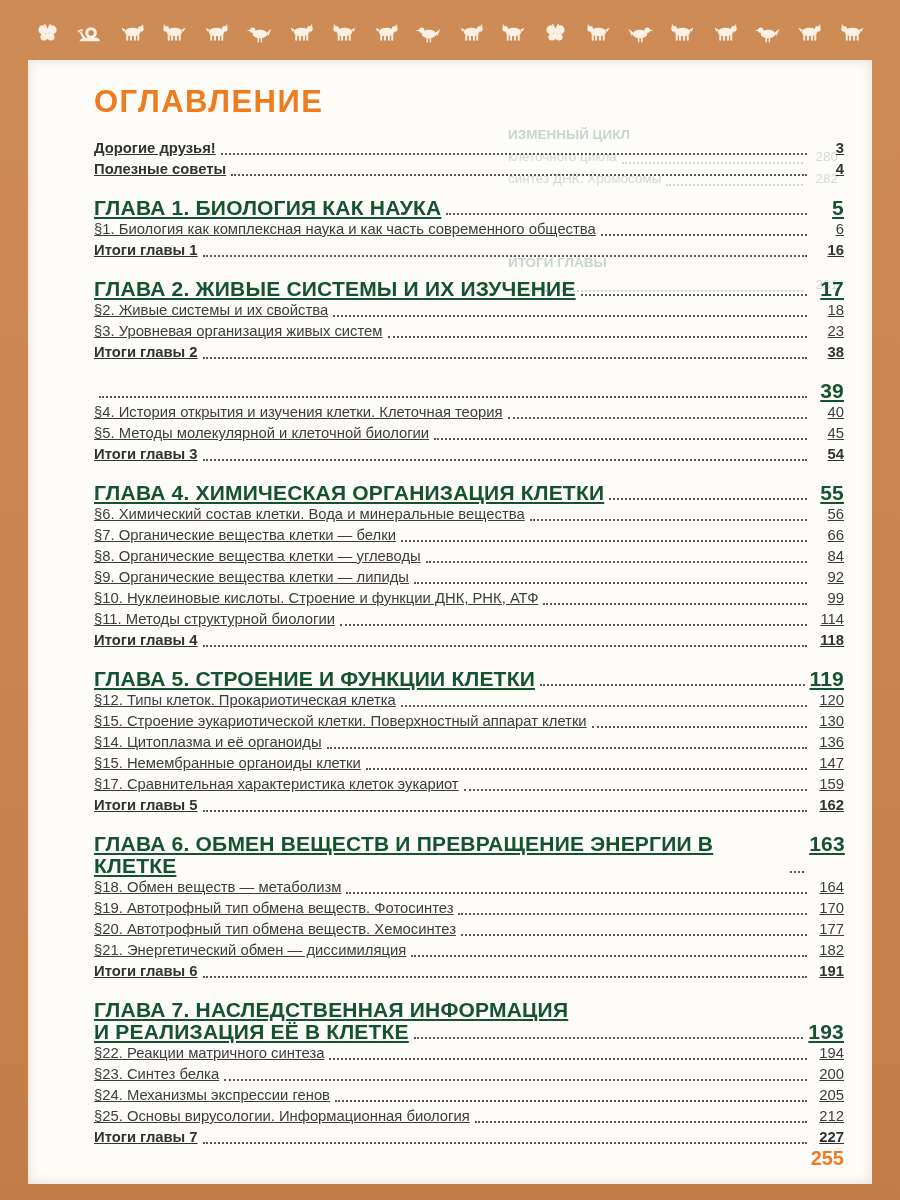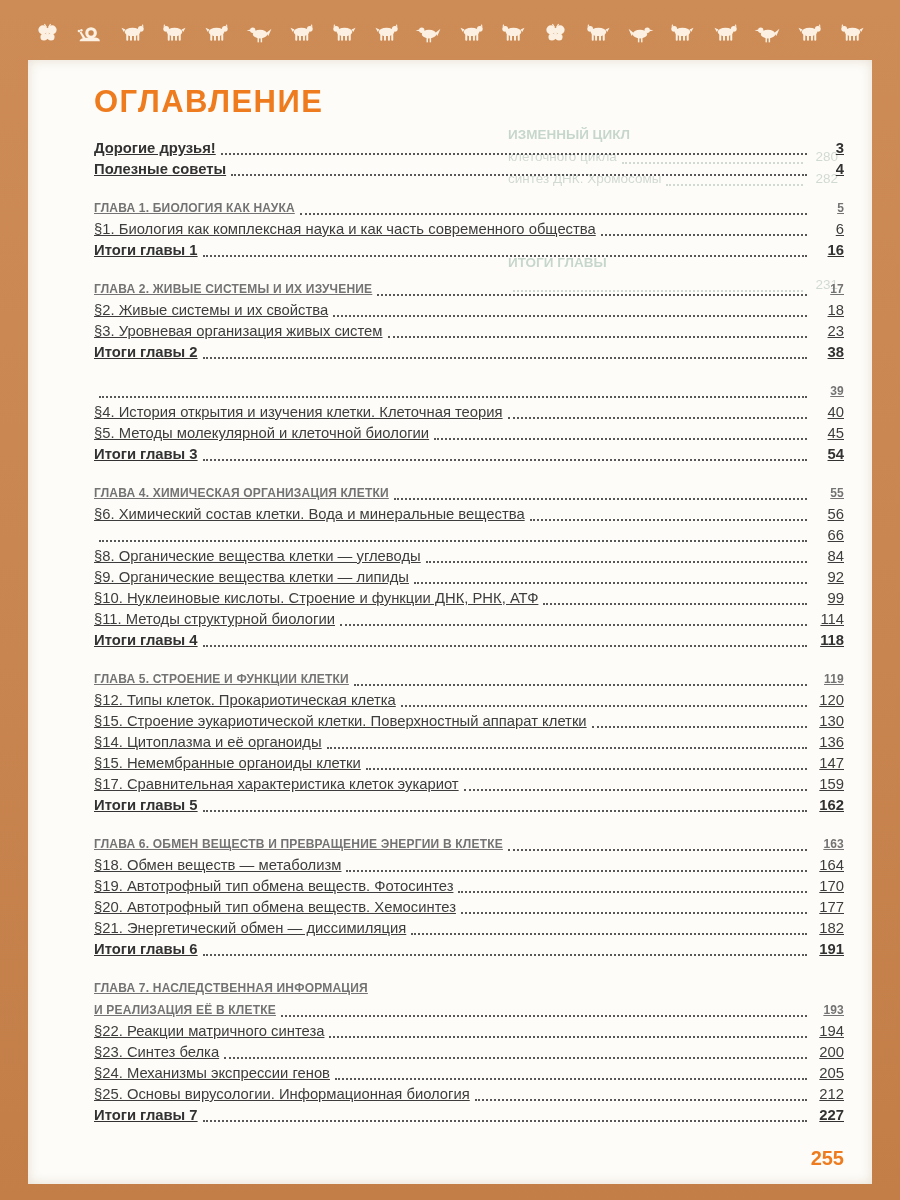--- a/index.html
+++ b/index.html
@@ -40,22 +40,22 @@
   .toc-row.bold { font-weight:bold; color:#323232; }
   .toc-label { }
   .dots {
     flex:1 1 auto; min-width:14px; height:0;
     border-bottom:2px dotted #575757;
     margin:0 5px 4px; align-self:flex-end;
   }
   .toc-page { min-width:32px; text-align:right; }
 
   .chapter-title {
-    margin-top:17px; font-weight:bold; font-size:12px;
-    line-height:22px; color:#737373; letter-spacing:.2px;
+    margin-top:17px; font-weight:bold; font-size:21px;
+    line-height:22px; color:#14532d; letter-spacing:.2px;
   }
   .chapter-title.cont { margin-top:0; }
 
   .pageno {
     position:absolute; right:28px; bottom:14px;
     color:#ee7c1f; font-weight:bold; font-size:20px;
   }
 
   
   .bleed {
@@ -277,20 +277,21 @@
             <span class="toc-label">ГЛАВА 4. ХИМИЧЕСКАЯ ОРГАНИЗАЦИЯ КЛЕТКИ</span>
             <span class="dots"></span>
             <span class="toc-page">55</span>
           </div>
           <div class="toc-row">
             <span class="toc-label">§6. Химический состав клетки. Вода и минеральные вещества</span>
             <span class="dots"></span>
             <span class="toc-page">56</span>
           </div>
           <div class="toc-row">
+            <span class="toc-label">§7. Органические вещества клетки — белки</span>
             <span class="dots"></span>
             <span class="toc-page">66</span>
           </div>
           <div class="toc-row">
             <span class="toc-label">§8. Органические вещества клетки — углеводы</span>
             <span class="dots"></span>
             <span class="toc-page">84</span>
           </div>
           <div class="toc-row">
             <span class="toc-label">§9. Органические вещества клетки — липиды</span>

